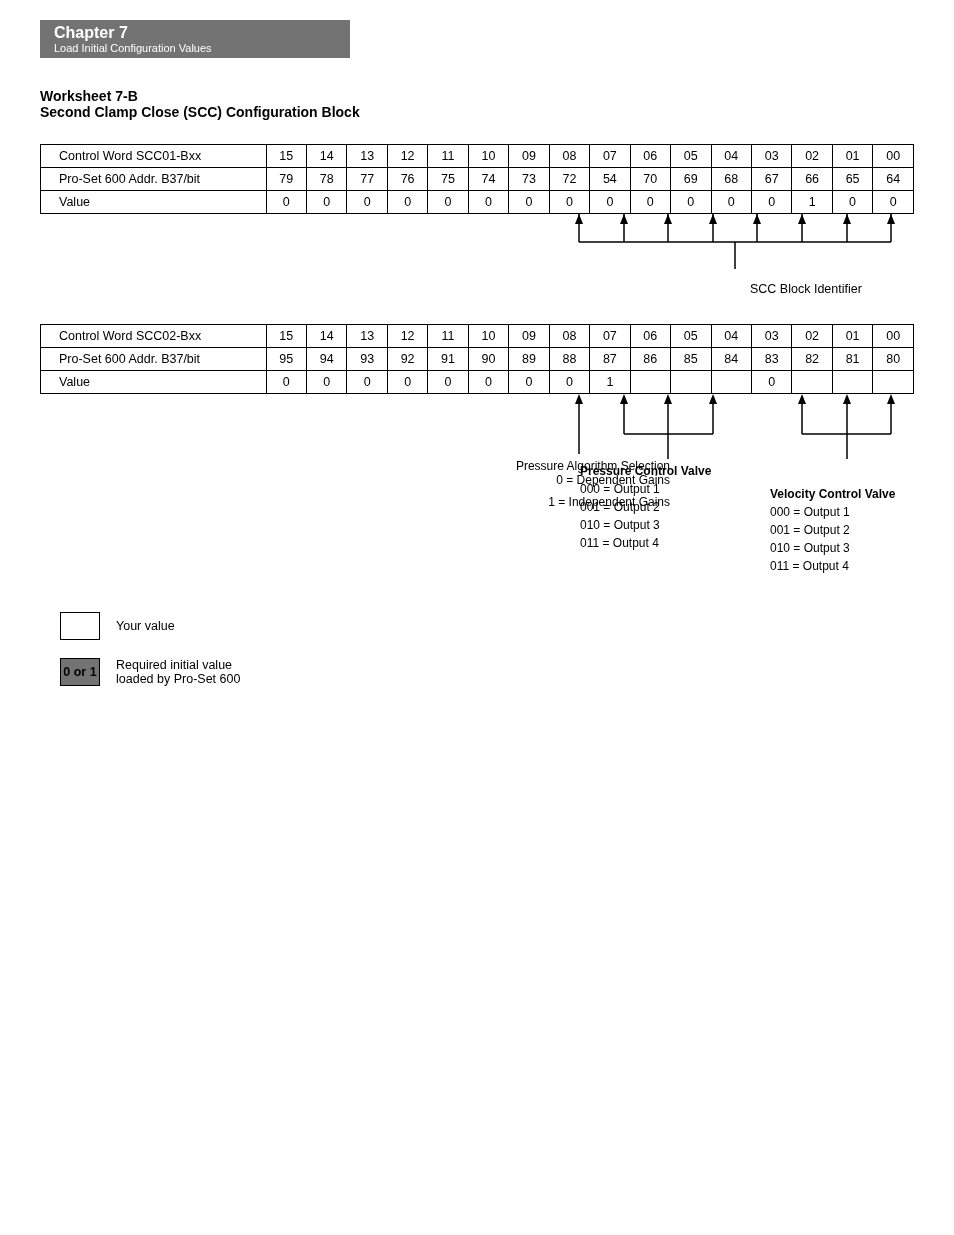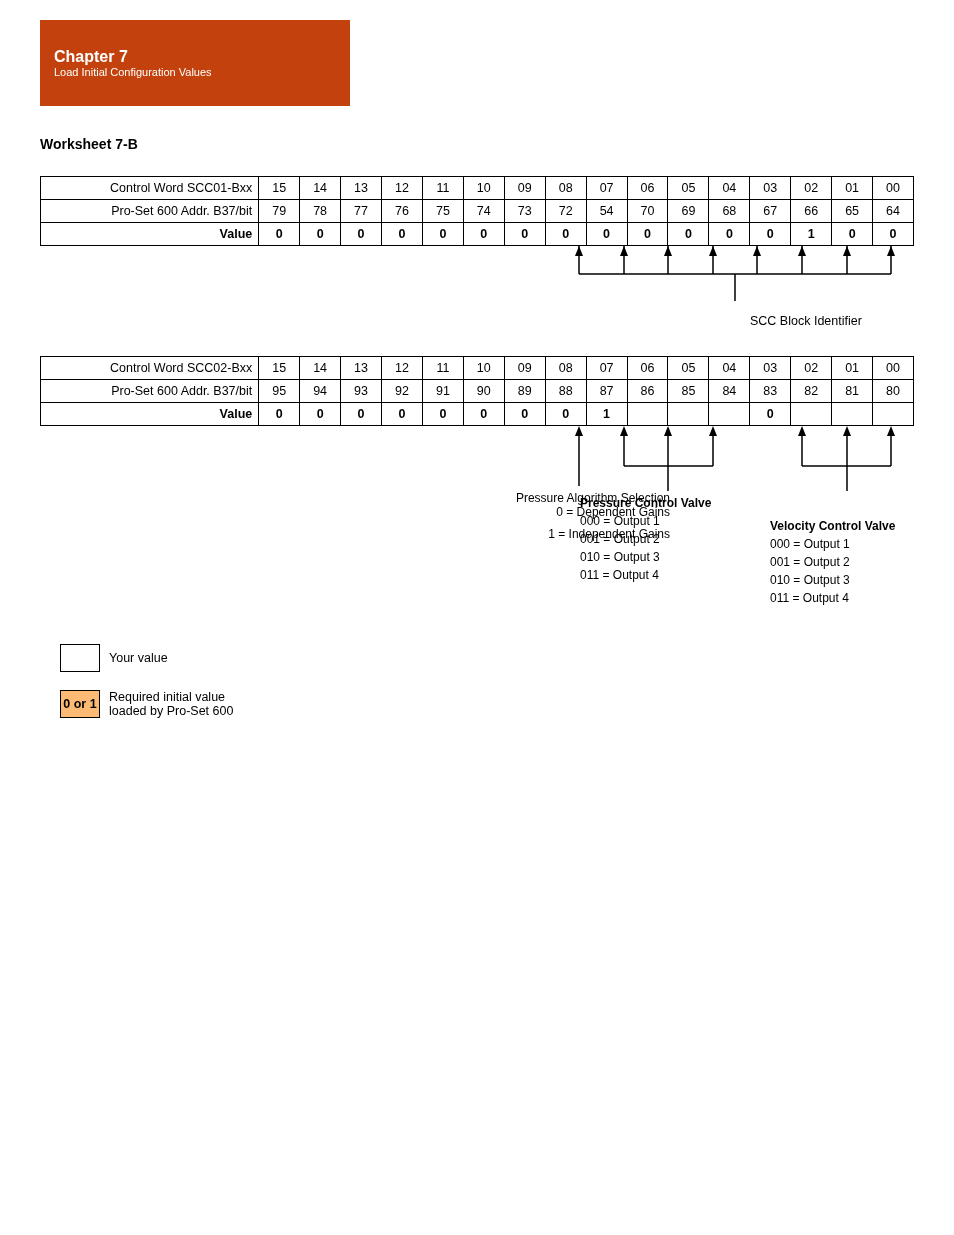--- a/index.html
+++ b/index.html
@@ -7,23 +7,23 @@
       background: #fff;
       font-family: Arial, Helvetica, sans-serif;
       font-size: 13px;
       color: #000;
       width: 954px;
       min-height: 1235px;
       padding: 20px 40px;
     }
 
     .chapter-header {
-      background: #c2410c;
+      background: #737373;
       color: #fff;
-      padding: 28px 14px;
+      padding: 4px 14px;
       display: inline-block;
       margin-bottom: 30px;
       min-width: 310px;
     }
     .chapter-header .chapter-num {
       font-size: 16px;
       font-weight: bold;
     }
     .chapter-header .chapter-title {
       font-size: 11px;
@@ -50,27 +50,27 @@
       margin-bottom: 0;
     }
     .config-table td {
       border: 1px solid #000;
       text-align: center;
       padding: 4px 6px;
       font-size: 12.5px;
       min-width: 30px;
     }
     .config-table td.row-label {
-      text-align: right;
-      padding-left: 9px;
+      text-align: left;
+      padding-left: 18px;
       min-width: 160px;
       font-size: 12.5px;
     }
     .config-table tr.value-row td {
-      font-weight: bold;
+      font-weight: normal;
     }
 
     
     .diagram-wrapper {
       position: relative;
       margin-bottom: 30px;
     }
 
     
     .section-gap {
@@ -80,32 +80,32 @@
     
     .code-section {
       margin-top: 20px;
       display: flex;
       flex-direction: column;
       gap: 10px;
     }
     .code-item {
       display: flex;
       align-items: center;
-      gap: 9px;
+      gap: 16px;
     }
     .code-box {
       width: 40px;
       height: 28px;
       border: 1px solid #000;
       display: flex;
       align-items: center;
       justify-content: center;
       font-size: 12.5px;
       font-weight: bold;
-      background: #fdba74;
+      background: #737373;
     }
     .code-box.empty {
       background: #fff;
     }
     .code-desc {
       font-size: 12.5px;
     }
 
     .table-section {
       margin-bottom: 6px;
@@ -118,20 +118,21 @@
 
 
 <div class="chapter-header">
   <div class="chapter-num">Chapter  7</div>
   <div class="chapter-title">Load Initial Configuration Values</div>
 </div>
 
 
 <div class="worksheet-title">
   <div class="title-main">Worksheet 7-B</div>
+  <div class="title-sub">Second Clamp Close (SCC) Configuration Block</div>
 </div>
 
 
 <div class="table-section diagram-wrapper">
   <table class="config-table">
     <tbody>
       <tr>
         <td class="row-label">Control Word SCC01-Bxx</td>
         <td>15</td>
         <td>14</td>

